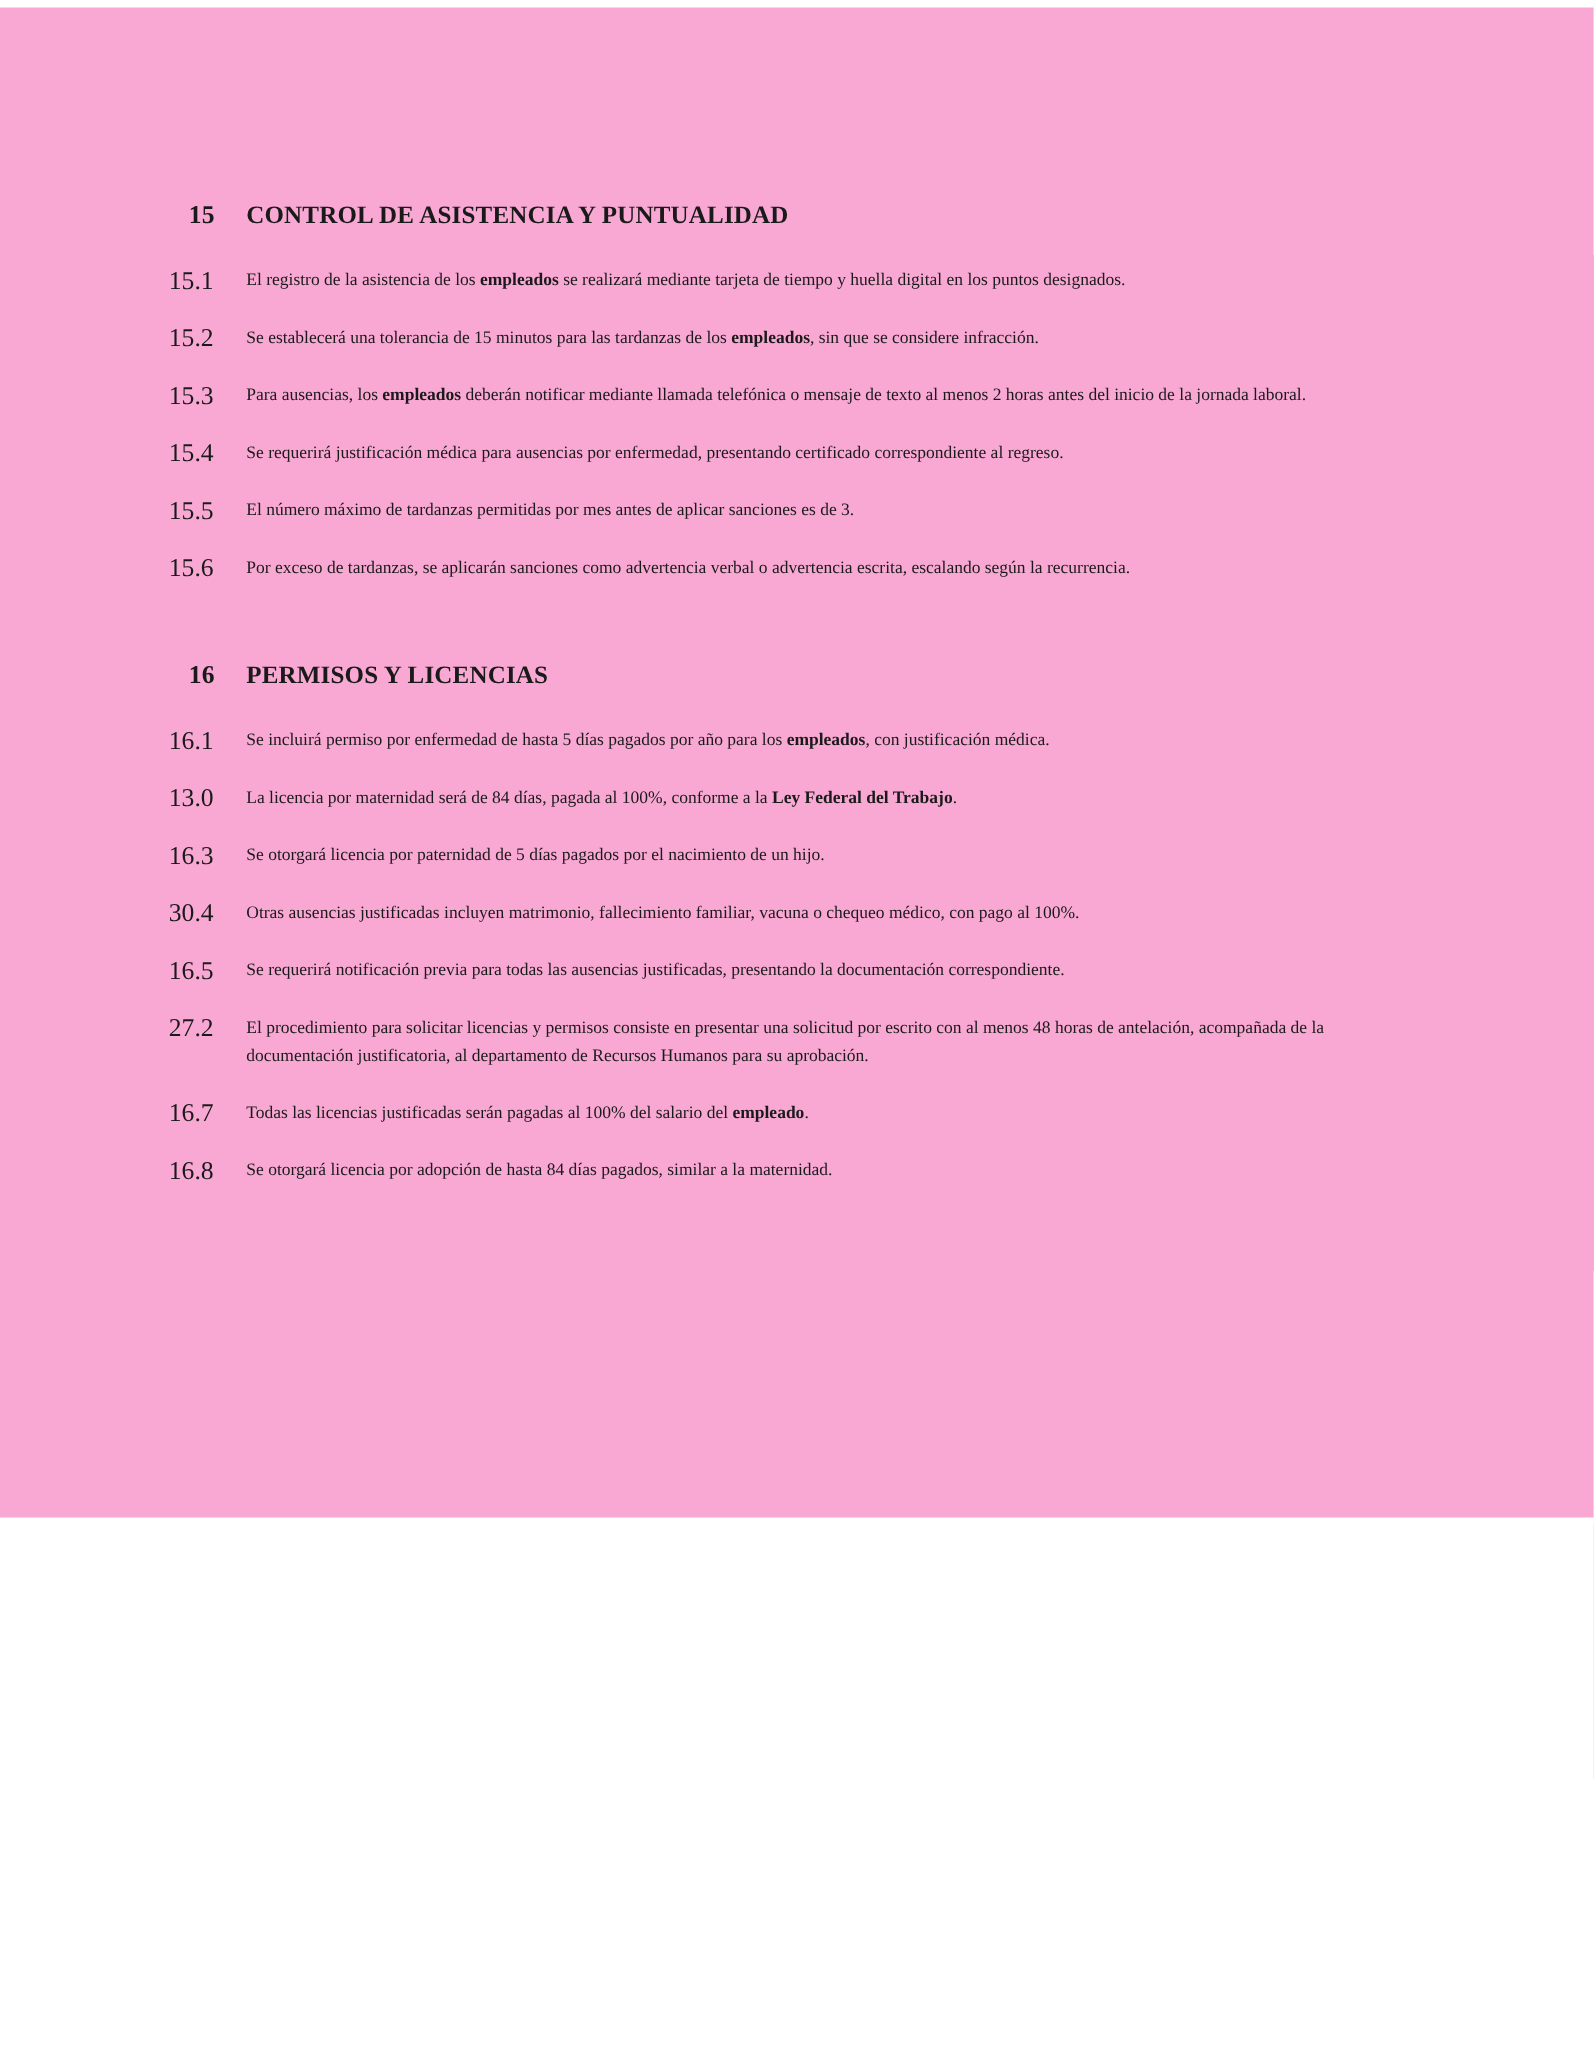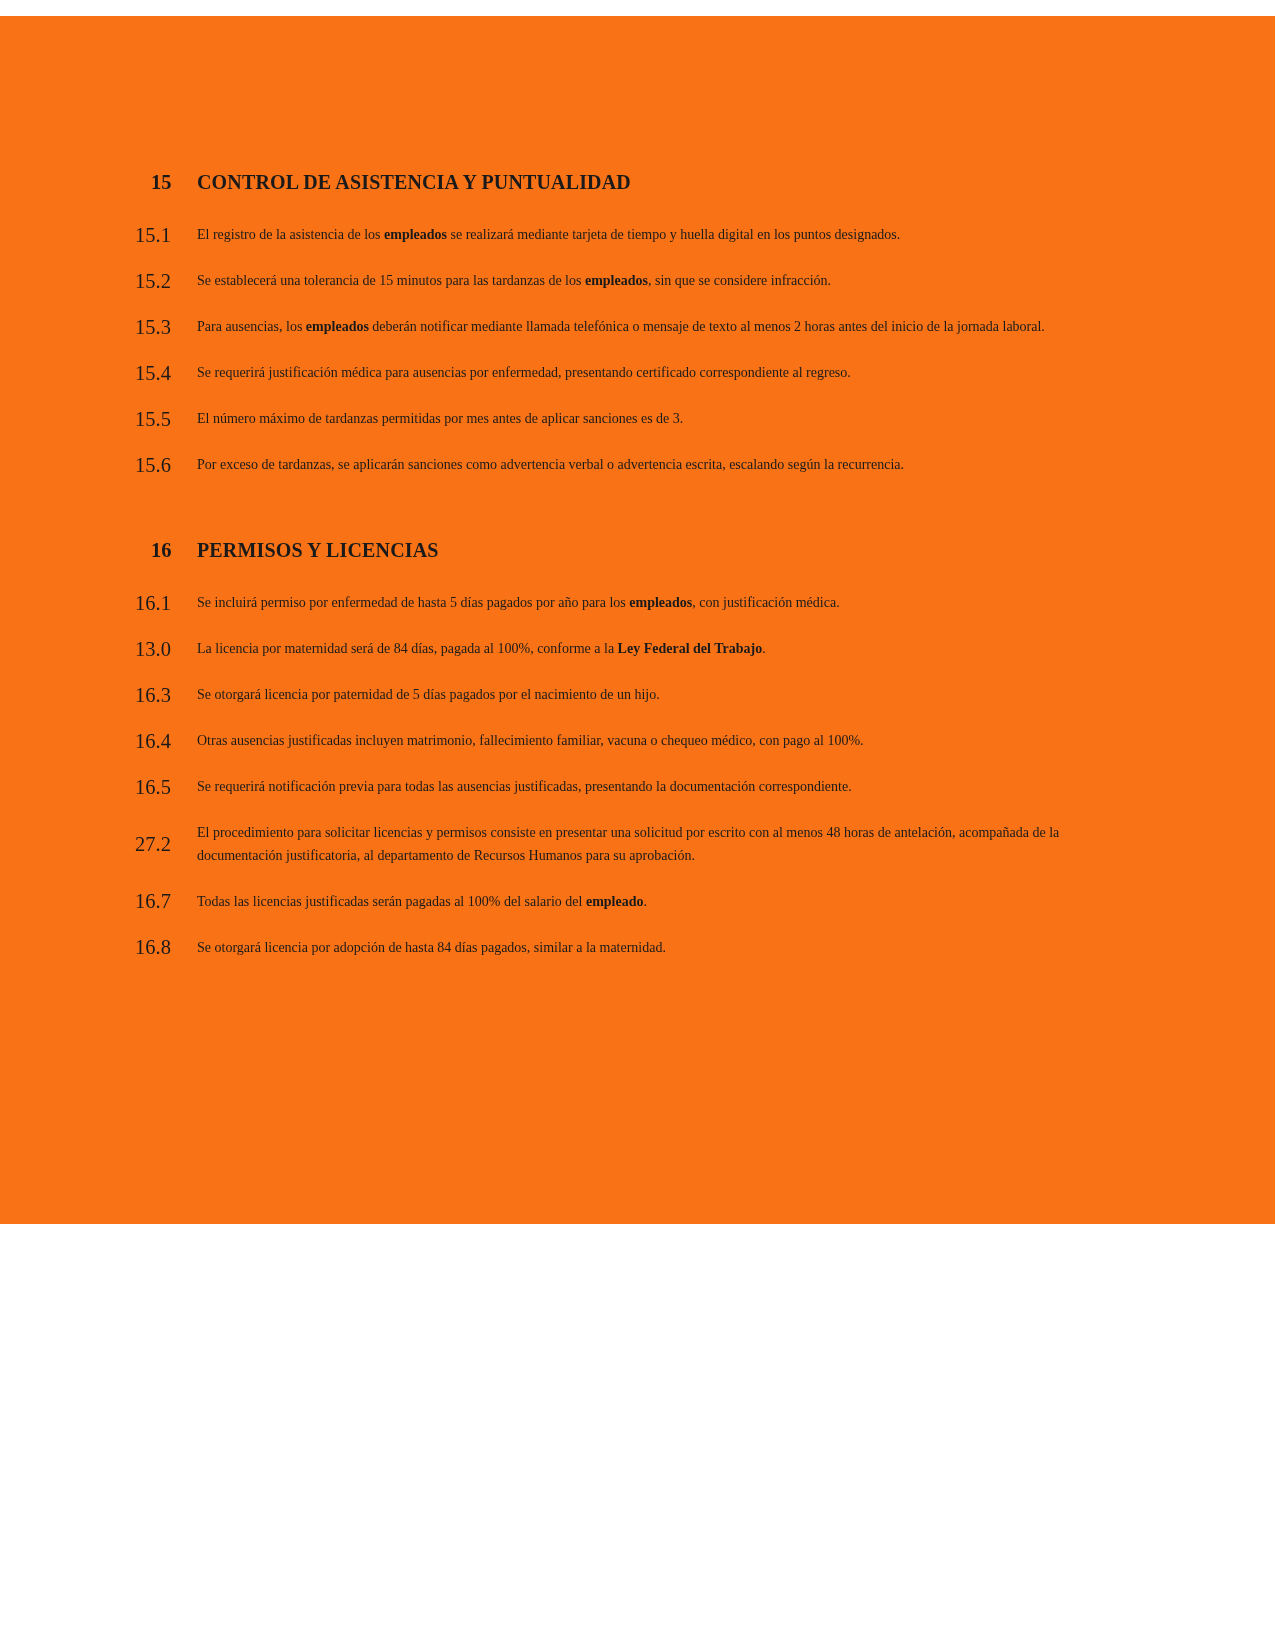--- a/index.html
+++ b/index.html
@@ -4,22 +4,22 @@
 <style>
   html, body {
     margin: 0;
     padding: 0;
     background: #ffffff;
   }
   .page {
     position: relative;
     width: 1275px;
     height: 1208px;
-    background: #f97316;
-    margin: 16px auto;
+    background: #f9a8d4;
+    margin: 6px auto;
     box-sizing: border-box;
     padding: 155px 185px 60px 135px;
     font-family: "Liberation Serif", "DejaVu Serif", serif;
     color: #1a1a1a;
   }
   .section {
     margin-bottom: 0;
   }
   .section + .section {
     margin-top: 62px;
@@ -39,21 +39,21 @@
     padding-left: 16px;
     box-sizing: border-box;
   }
   .section-heading .sec-title {
     font-weight: bold;
     font-size: 20px;
     letter-spacing: 0.15px;
   }
   .clause {
     display: flex;
-    align-items: center;
+    align-items: flex-start;
     margin-bottom: 23px;
   }
   .clause .cl-num {
     width: 62px;
     flex: 0 0 62px;
     font-size: 20.5px;
     text-align: left;
     box-sizing: border-box;
   }
   .clause .cl-text {
@@ -112,21 +112,21 @@
         </div>
         <div class="clause">
           <div class="cl-num">13.0</div>
           <div class="cl-text"><span>La licencia por maternidad será de 84 días, pagada al 100%, conforme a la </span><b>Ley Federal del Trabajo</b><span>.</span></div>
         </div>
         <div class="clause">
           <div class="cl-num">16.3</div>
           <div class="cl-text"><span>Se otorgará licencia por paternidad de 5 días pagados por el nacimiento de un hijo.</span></div>
         </div>
         <div class="clause">
-          <div class="cl-num">16.4</div>
+          <div class="cl-num">30.4</div>
           <div class="cl-text"><span>Otras ausencias justificadas incluyen matrimonio, fallecimiento familiar, vacuna o chequeo médico, con pago al 100%.</span></div>
         </div>
         <div class="clause">
           <div class="cl-num">16.5</div>
           <div class="cl-text"><span>Se requerirá notificación previa para todas las ausencias justificadas, presentando la documentación correspondiente.</span></div>
         </div>
         <div class="clause">
           <div class="cl-num">27.2</div>
           <div class="cl-text"><span>El procedimiento para solicitar licencias y permisos consiste en presentar una solicitud por escrito con al menos 48 horas de antelación, acompañada de la documentación justificatoria, al departamento de Recursos Humanos para su aprobación.</span></div>
         </div>

